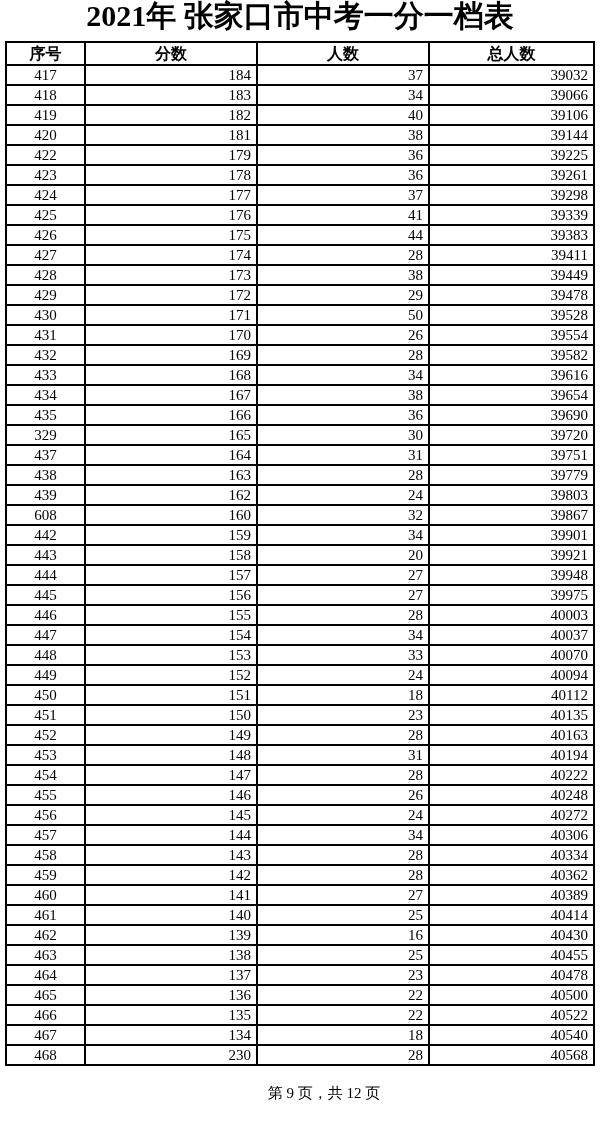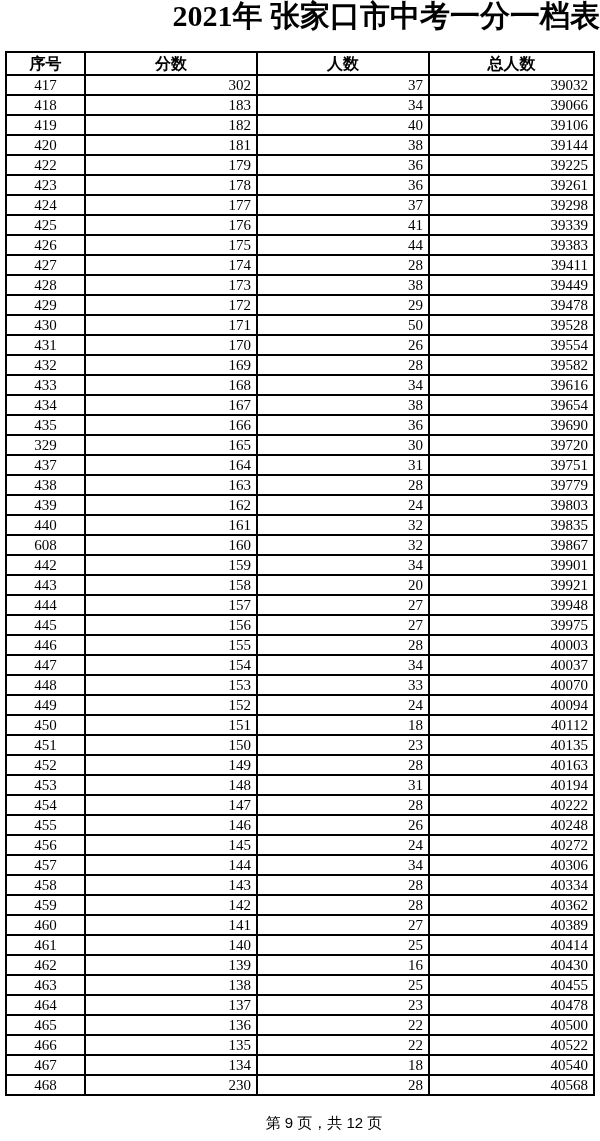--- a/index.html
+++ b/index.html
@@ -10,23 +10,23 @@
   }
   .page {
     width: 600px;
     height: 1141px;
     background: #ffffff;
     color: #000000;
     font-family: "Liberation Serif", "DejaVu Serif", serif;
     overflow: hidden;
   }
   .title {
-    margin: 0 0 19px 0;
+    margin: 0 0 9px 0;
     padding: 0;
-    text-align: right;
+    text-align: center;
     font-size: 30px;
     line-height: 32px;
     font-weight: bold;
     font-family: "Liberation Serif", "DejaVu Serif", serif;
     white-space: nowrap;
   }
   table.score-table {
     width: 588px;
     margin: 0 auto;
     border-collapse: collapse;
@@ -53,21 +53,21 @@
   }
   .score-table td.c0 { text-align: center; }
   .score-table td.c1,
   .score-table td.c2,
   .score-table td.c3 { text-align: right; padding-right: 5px; }
   .footer {
     margin-top: 17px;
     text-align: center;
     font-size: 15px;
     line-height: 20px;
-    font-family: Liberation Sans, sans-serif;
+    font-family: Liberation Serif, serif;
     padding-left: 48px;
   }
 </style>
 </head>
 <body>
 
 <div class="page">
   <h1 class="title">2021年 张家口市中考一分一档表</h1>
 
   <table class="score-table">
@@ -81,21 +81,21 @@
       <tr>
         <th>序号</th>
         <th>分数</th>
         <th>人数</th>
         <th>总人数</th>
       </tr>
     </thead>
     <tbody>
         <tr>
           <td class="c0">417</td>
-          <td class="c1">302</td>
+          <td class="c1">184</td>
           <td class="c2">37</td>
           <td class="c3">39032</td>
         </tr>
         <tr>
           <td class="c0">418</td>
           <td class="c1">183</td>
           <td class="c2">34</td>
           <td class="c3">39066</td>
         </tr>
         <tr>
@@ -210,26 +210,20 @@
           <td class="c0">438</td>
           <td class="c1">163</td>
           <td class="c2">28</td>
           <td class="c3">39779</td>
         </tr>
         <tr>
           <td class="c0">439</td>
           <td class="c1">162</td>
           <td class="c2">24</td>
           <td class="c3">39803</td>
-        </tr>
-        <tr>
-          <td class="c0">440</td>
-          <td class="c1">161</td>
-          <td class="c2">32</td>
-          <td class="c3">39835</td>
         </tr>
         <tr>
           <td class="c0">608</td>
           <td class="c1">160</td>
           <td class="c2">32</td>
           <td class="c3">39867</td>
         </tr>
         <tr>
           <td class="c0">442</td>
           <td class="c1">159</td>

